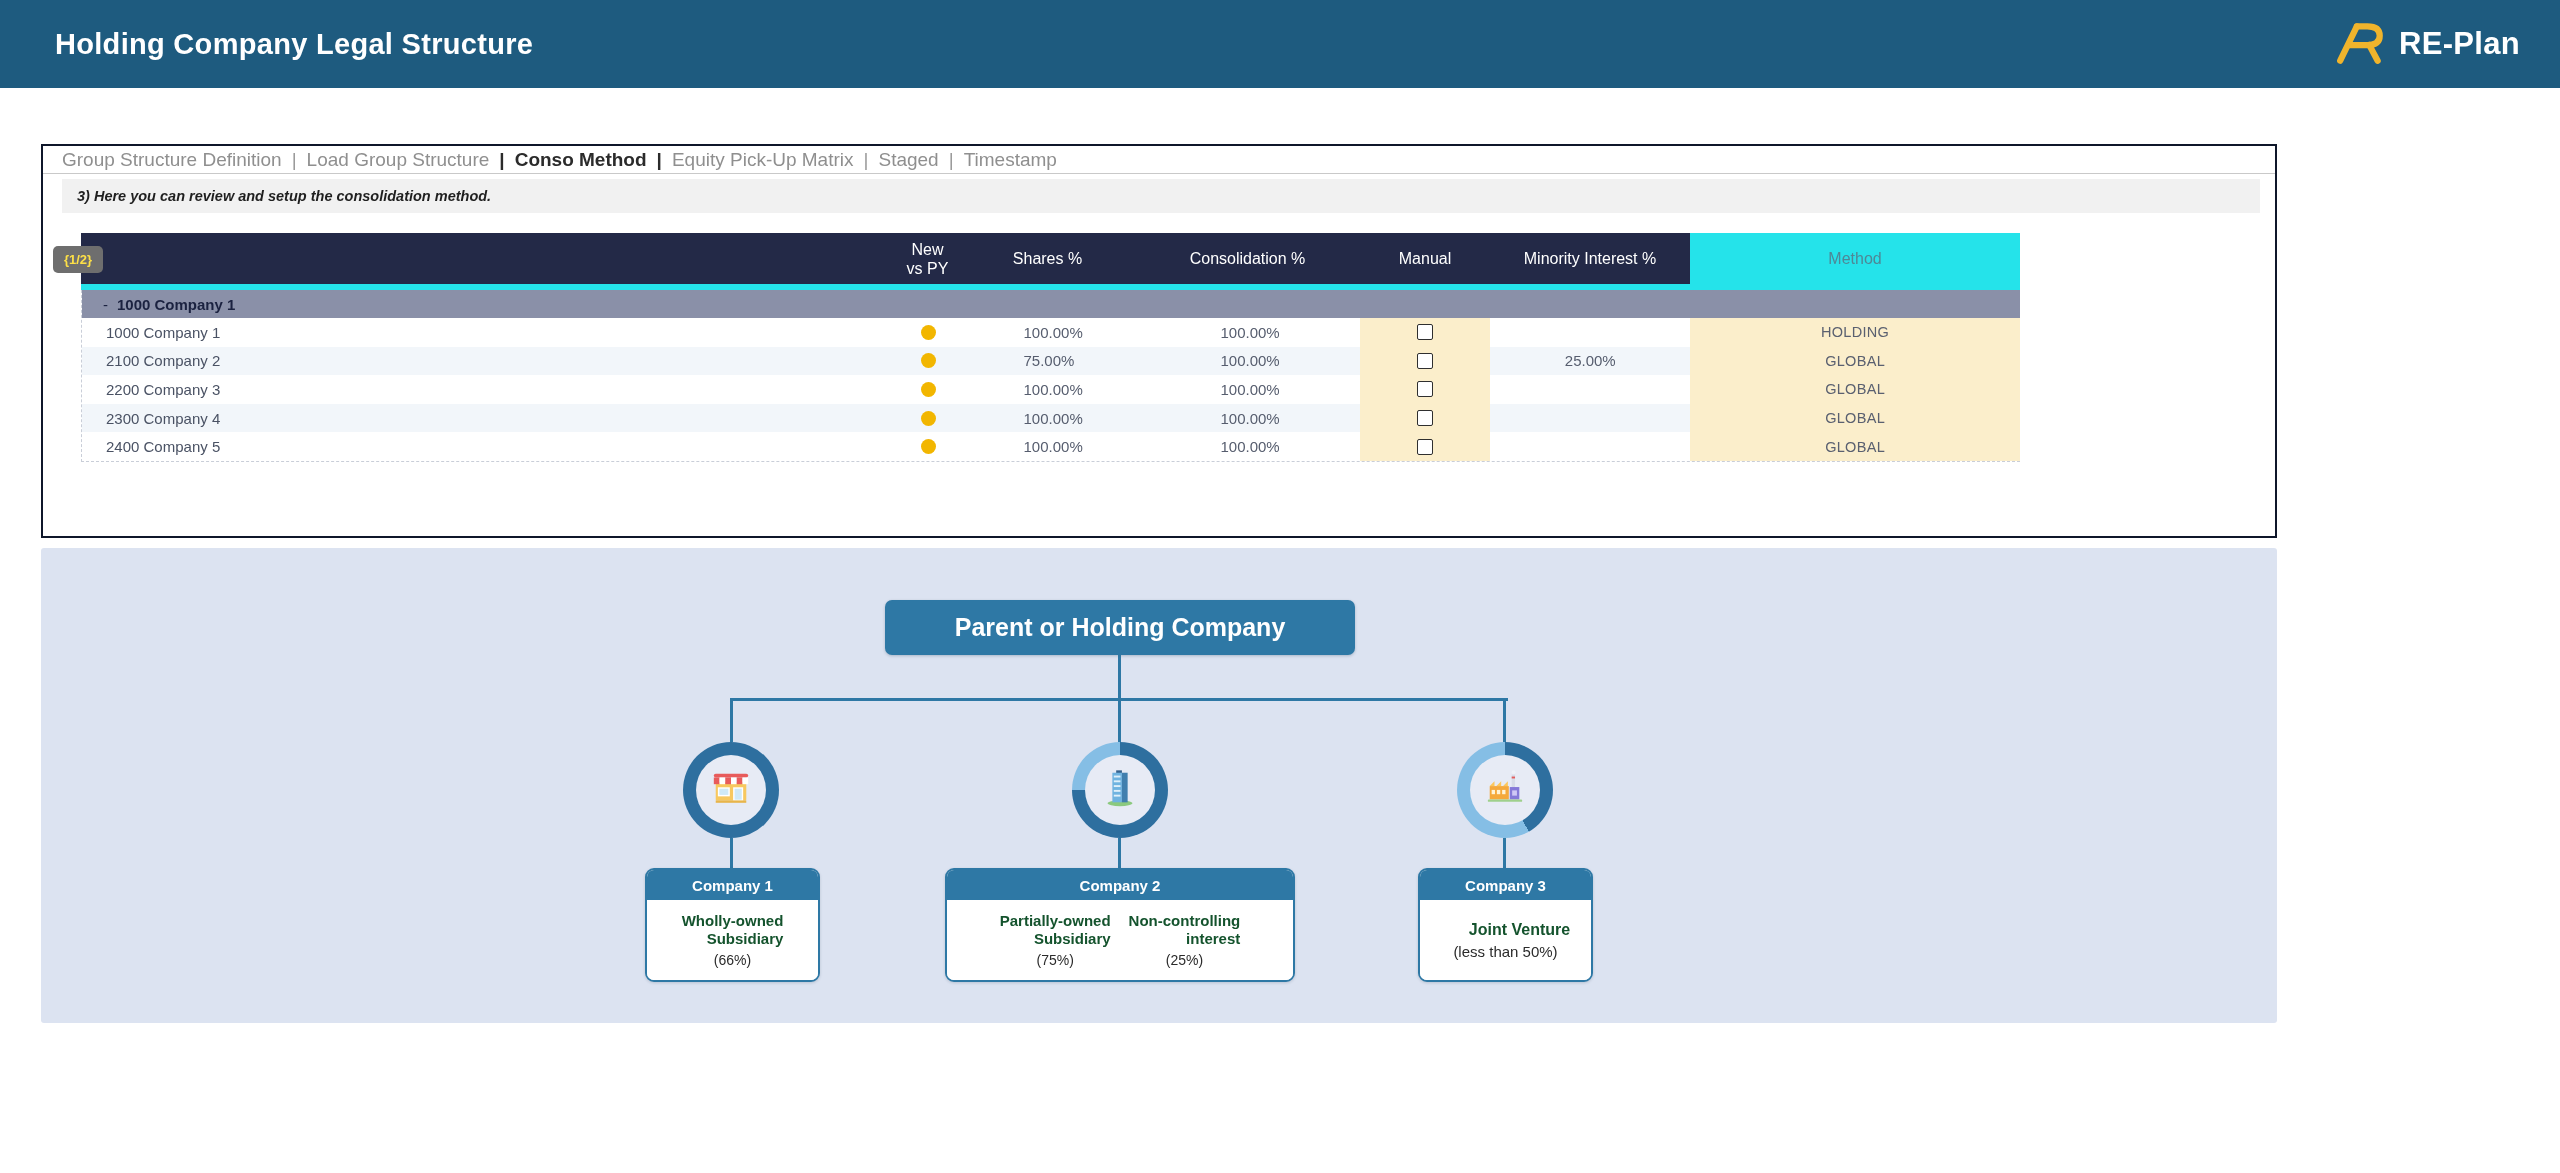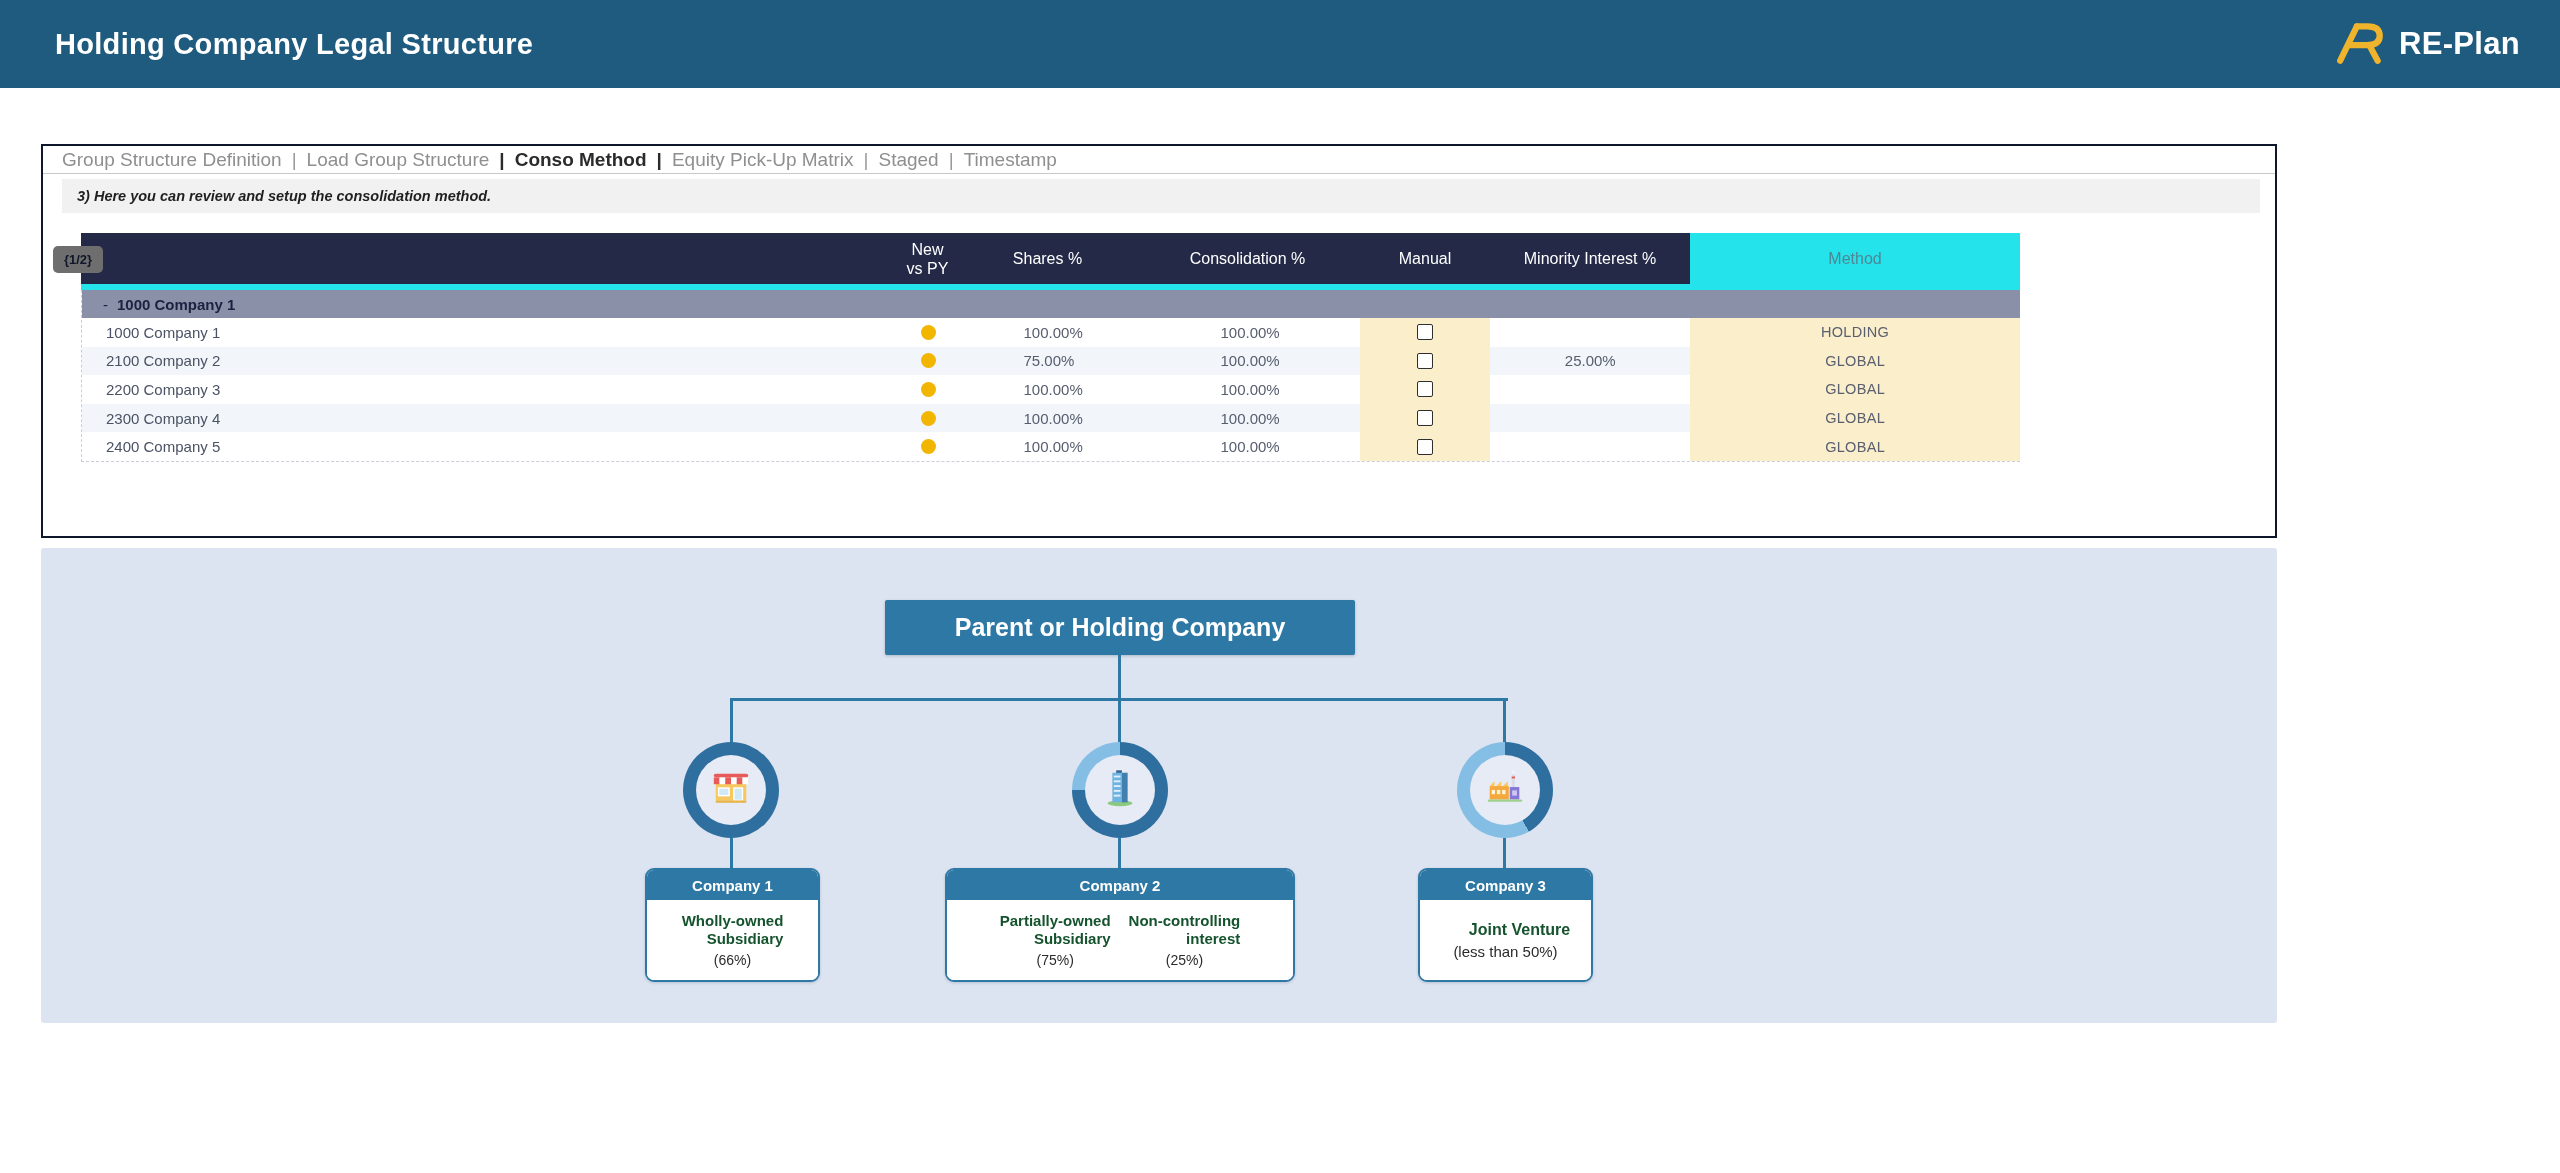--- a/index.html
+++ b/index.html
@@ -48,27 +48,27 @@
   .cell.num{color:#565d6e;}
   .cell.shares{padding-left:63px;}
   .cell.conso{padding-left:85px;}
   .cell.beige{background:#FBEECB;}
   .cell.manual{justify-content:center;}
   .checkbox{width:14px;height:14px;background:#fff;border:1.5px solid #2f2f2f;border-radius:2px;cursor:pointer;}
   .cell.min{justify-content:center;color:#565d6e;}
   .cell.method{justify-content:center;color:#5a6070;font-size:14.5px;letter-spacing:.3px;cursor:pointer;}
 
   .page-badge{position:absolute;left:53px;top:246px;width:50px;height:27px;background:#6e6e6e;
-              border-radius:5px;color:#0f172a;font-size:13px;font-weight:bold;
+              border-radius:5px;color:#fde047;font-size:13px;font-weight:bold;
               display:flex;align-items:center;justify-content:center;z-index:5;}
 
   
   .diagram{position:absolute;left:41px;top:548px;width:2236px;height:475px;background:#DCE3F1;border-radius:3px;}
   .parent-box{position:absolute;left:844px;top:52px;width:470px;height:55px;background:#2E78A5;
-              border-radius:2px;display:flex;align-items:center;justify-content:center;
+              border-radius:7px;display:flex;align-items:center;justify-content:center;
               color:#fff;font-size:25px;font-weight:bold;box-shadow:0 1px 3px rgba(20,50,80,.25);}
   .conn{position:absolute;background:#2E78A5;}
   .ring{position:absolute;width:96px;height:96px;border-radius:50%;display:flex;
         align-items:center;justify-content:center;}
   .ring-inner{width:70px;height:70px;border-radius:50%;background:#E7EBF5;
               display:flex;align-items:center;justify-content:center;}
   .ring-100{background:#2E6F9F;}
   .ring-75{background:conic-gradient(from 0deg,#2E6F9F 0deg 270deg,#85BEE5 270deg 360deg);}
   .ring-40{background:conic-gradient(from 0deg,#2E6F9F 0deg 150deg,#85BEE5 150deg 360deg);}
   .card{position:absolute;top:320px;background:#fff;border:2px solid #2E78A5;border-radius:9px;

